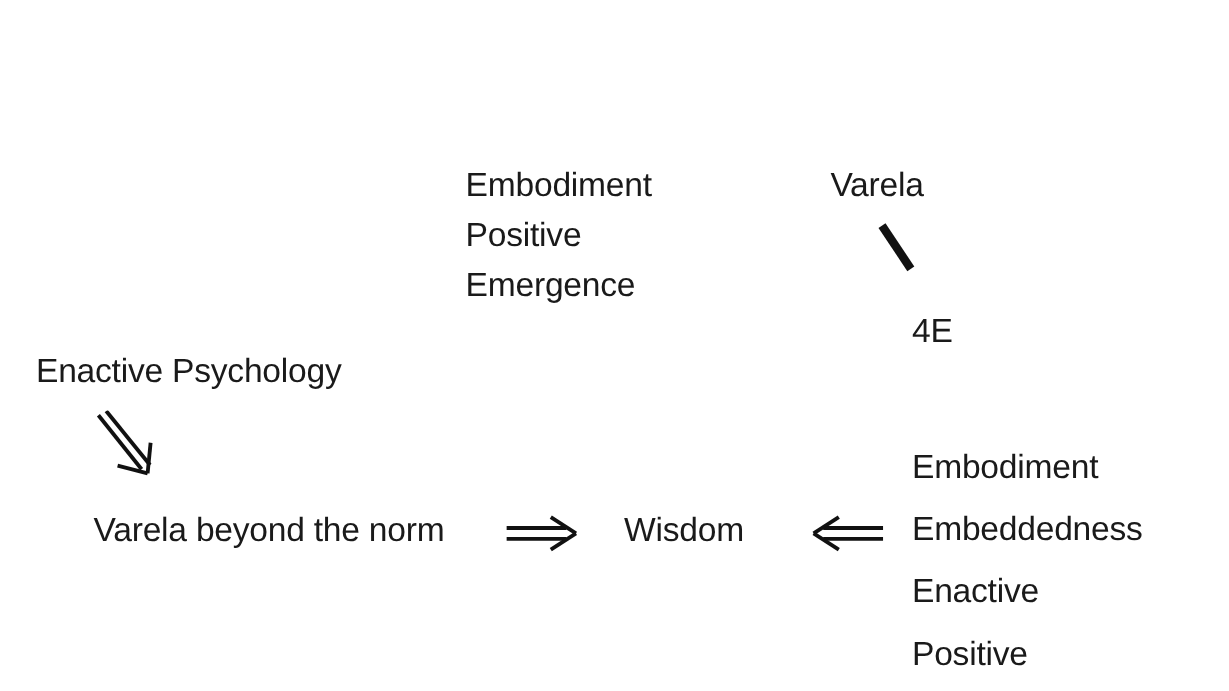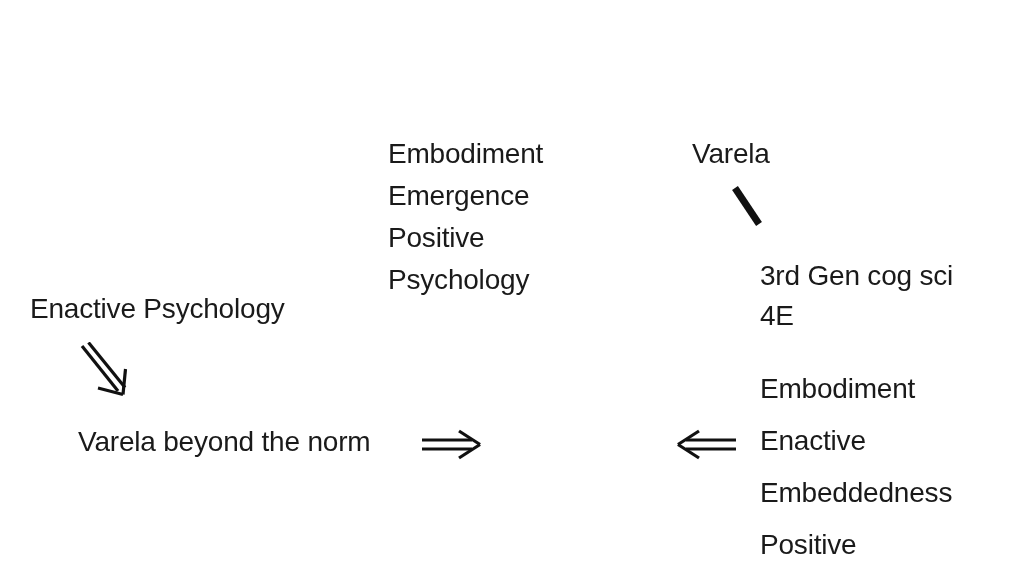--- a/index.html
+++ b/index.html
@@ -95,33 +95,31 @@
     margin-bottom: 24px;
   }
 </style>
 </head>
 <body>
 
 <div id="canvas">
 
   <div id="e-list">
     <div class="label">Embodiment</div>
+    <div class="label">Positive</div>
     <div class="label">Emergence</div>
-    <div class="label">Positive</div>
-    <div class="label">Psychology</div>
   </div>
 
   <div class="label" id="varela-label">Varela</div>
 
   <svg id="varela-connector" viewBox="0 0 40 48">
     <line x1="7" y1="6" x2="31" y2="42" stroke="#111111" stroke-width="7" stroke-linecap="butt"></line>
   </svg>
 
   <div id="thirdgen-block">
-    <div class="label">3rd Gen cog sci</div>
     <div class="label">4E</div>
   </div>
 
   <div class="label" id="positive-psych-label">Enactive Psychology</div>
 
   <svg id="pp-arrow" viewBox="0 0 62 58">
     <g stroke="#111111" stroke-width="3.2" fill="none" stroke-linecap="butt">
       <line x1="6" y1="4" x2="42" y2="49"></line>
       <line x1="12.5" y1="0.5" x2="49" y2="45.5"></line>
 
@@ -134,30 +132,31 @@
 
   <svg id="arrow-right" viewBox="0 0 62 32">
     <g stroke="#111111" stroke-width="3.2" fill="none" stroke-linecap="butt">
       <line x1="0" y1="11" x2="50" y2="11"></line>
       <line x1="0" y1="20" x2="50" y2="20"></line>
       <line x1="37" y1="2" x2="58" y2="15.5"></line>
       <line x1="37" y1="29" x2="58" y2="15.5"></line>
     </g>
   </svg>
 
+  <div class="label" id="wisdom-label">Wisdom</div>
 
   <svg id="arrow-left" viewBox="0 0 68 32">
     <g stroke="#111111" stroke-width="3.2" fill="none" stroke-linecap="butt">
       <line x1="18" y1="11" x2="68" y2="11"></line>
       <line x1="18" y1="20" x2="68" y2="20"></line>
       <line x1="31" y1="2" x2="10" y2="15.5"></line>
       <line x1="31" y1="29" x2="10" y2="15.5"></line>
     </g>
   </svg>
 
   <div id="fourE-list">
     <div class="label">Embodiment</div>
+    <div class="label">Embeddedness</div>
     <div class="label">Enactive</div>
-    <div class="label">Embeddedness</div>
     <div class="label">Positive</div>
   </div>
 
 </div>
 
 </body></html>

